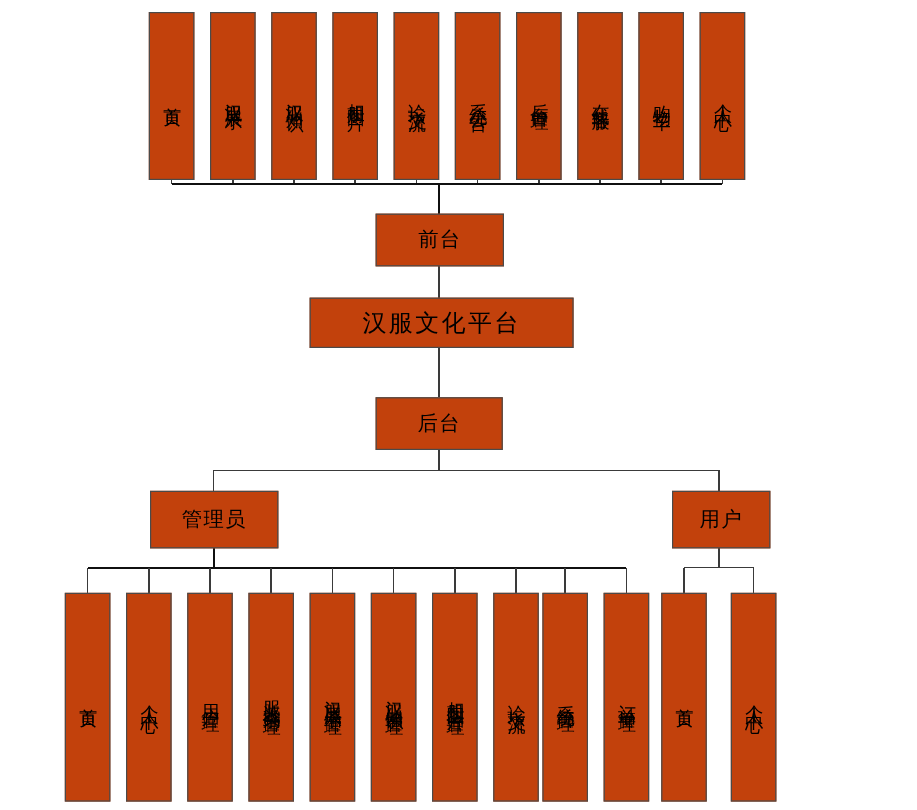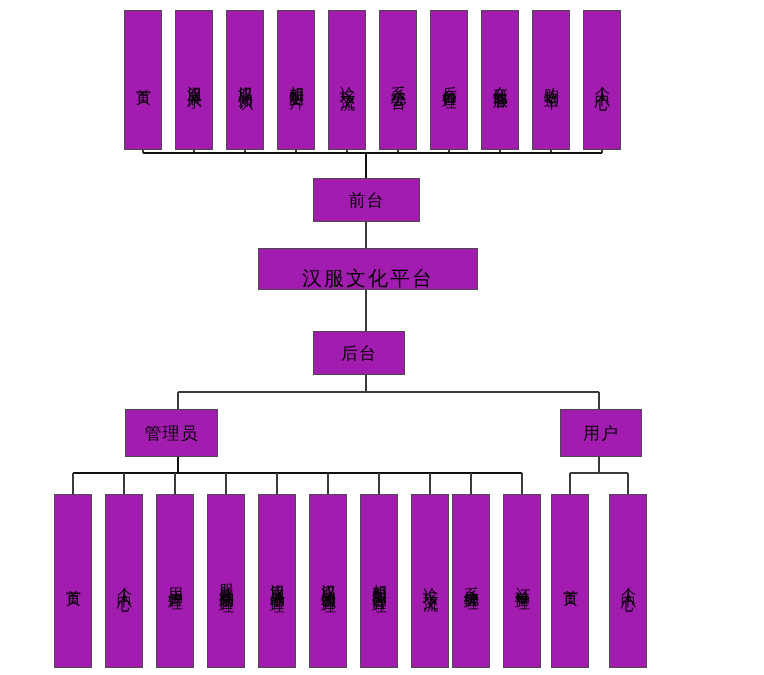--- a/index.html
+++ b/index.html
@@ -36,35 +36,34 @@
   }
   svg.connectors line.thick,
   svg.connectors path.thick {
     stroke: #101010;
     stroke-width: 1.8;
   }
   .node {
     position: absolute;
     box-sizing: border-box;
     border: 1.2px solid #4a4a4a;
-    background: #a21caf;
+    background: #c2410c;
     display: flex;
     align-items: center;
     justify-content: center;
     overflow: hidden;
   }
   .node.h {
     font-size: 17px;
     letter-spacing: 1px;
     line-height: 1.1;
   }
   .node.h.big {
     font-size: 20px;
     letter-spacing: 2px;
-    align-items: flex-end;
   }
   .node.v {
     font-size: 15px;
   }
   .node.v .vtext {
     writing-mode: vertical-rl;
     text-orientation: upright;
     letter-spacing: 3px;
     line-height: 1;
     white-space: nowrap;
@@ -157,25 +156,25 @@
   </div>
 
   <div class="node h" style="left:313px; top:178px; width:107px; height:44px;">
     <span class="htext">前台</span>
   </div>
 
   <div class="node h big" style="left:258px; top:248px; width:220px; height:42px;">
     <span class="htext">汉服文化平台</span>
   </div>
 
-  <div class="node h" style="left:313px; top:331px; width:92px; height:44px;">
+  <div class="node h" style="left:313px; top:331px; width:106px; height:44px;">
     <span class="htext">后台</span>
   </div>
 
-  <div class="node h" style="left:125px; top:409px; width:93px; height:48px;">
+  <div class="node h" style="left:125px; top:409px; width:107px; height:48px;">
     <span class="htext">管理员</span>
   </div>
 
   <div class="node h" style="left:560px; top:409px; width:82px; height:48px;">
     <span class="htext">用户</span>
   </div>
 
   <div class="node v" style="left:54px; top:494px; width:38px; height:174px;">
     <span class="vtext">首页</span>
   </div>

